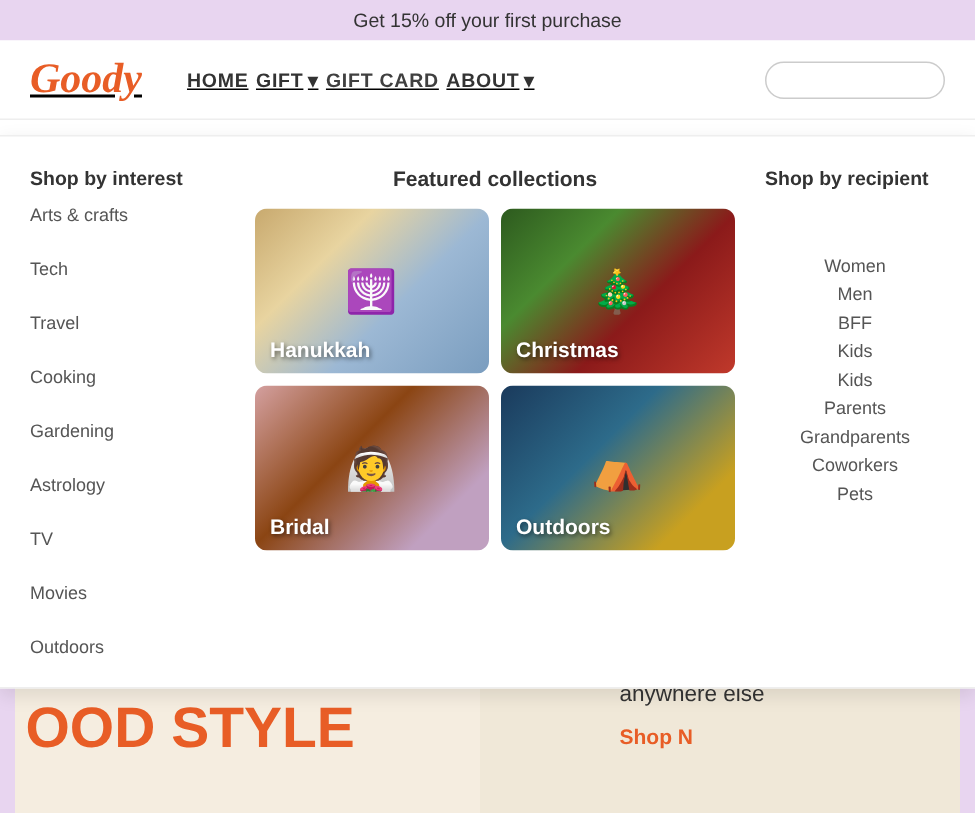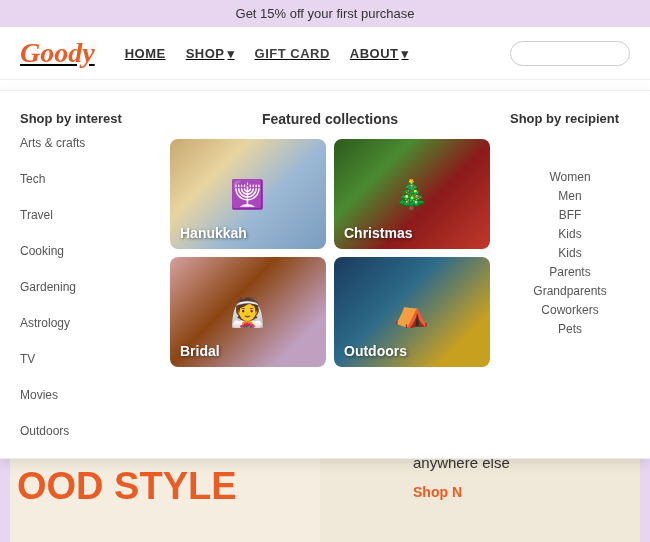--- a/index.html
+++ b/index.html
@@ -29,21 +29,21 @@
       font-size: 28px;
       font-weight: bold;
       color: #e85d26;
       font-style: italic;
       margin-right: 30px;
       font-family: Georgia, serif;
     }
     .nav {
       display: flex;
       align-items: center;
-      gap: 20px;
+      gap: 5px;
       flex: 1;
     }
     .nav-item {
       font-size: 13px;
       font-weight: 600;
       color: #333;
       cursor: pointer;
       text-decoration: none;
       letter-spacing: 0.5px;
     }
@@ -265,21 +265,21 @@
 
 <div class="top-banner">
   <span>Get 15% off your first purchase</span>
 </div>
 
 <div class="header">
   <div class="logo">Goody</div>
   <nav class="nav">
     <a class="nav-item">HOME</a>
     <a class="nav-item shop">
-      <span>SHOP</span>
+      <span>GIFT</span>
       <span>▾</span>
     </a>
     <a class="nav-item gift-card">GIFT CARD</a>
     <a class="nav-item shop">
       <span>ABOUT</span>
       <span>▾</span>
     </a>
     <input class="search-box" type="text" placeholder="" style="">
   </nav>
 </div>

